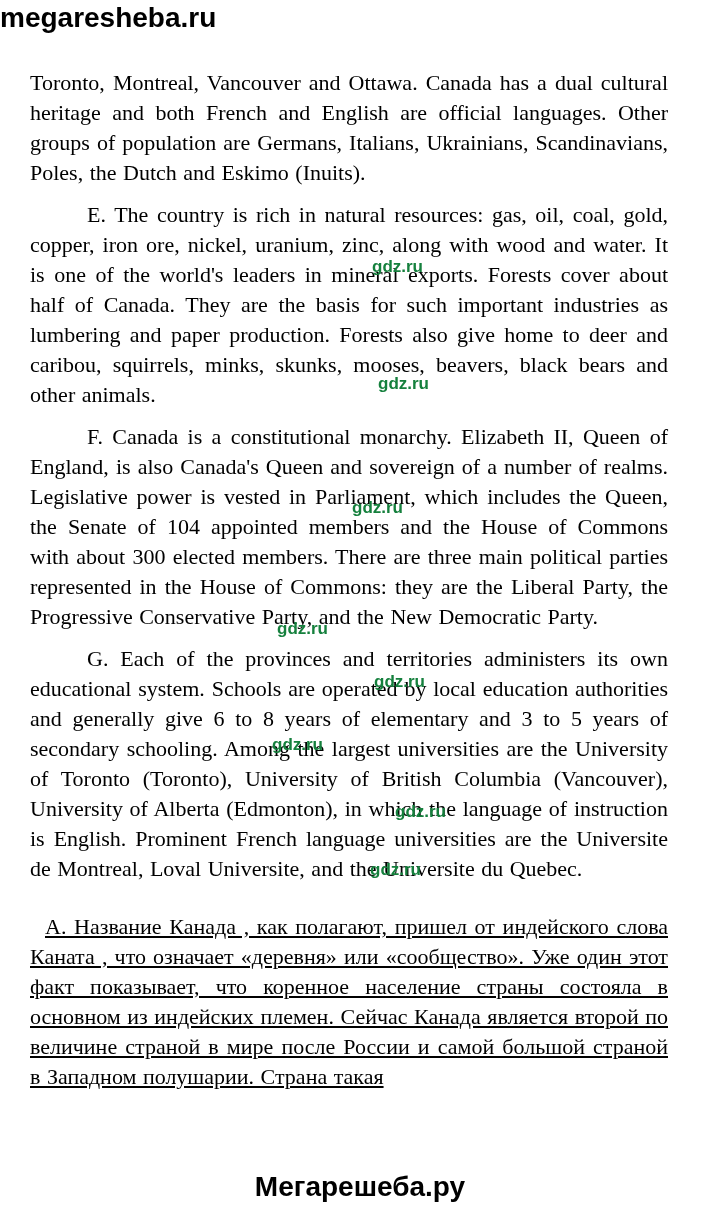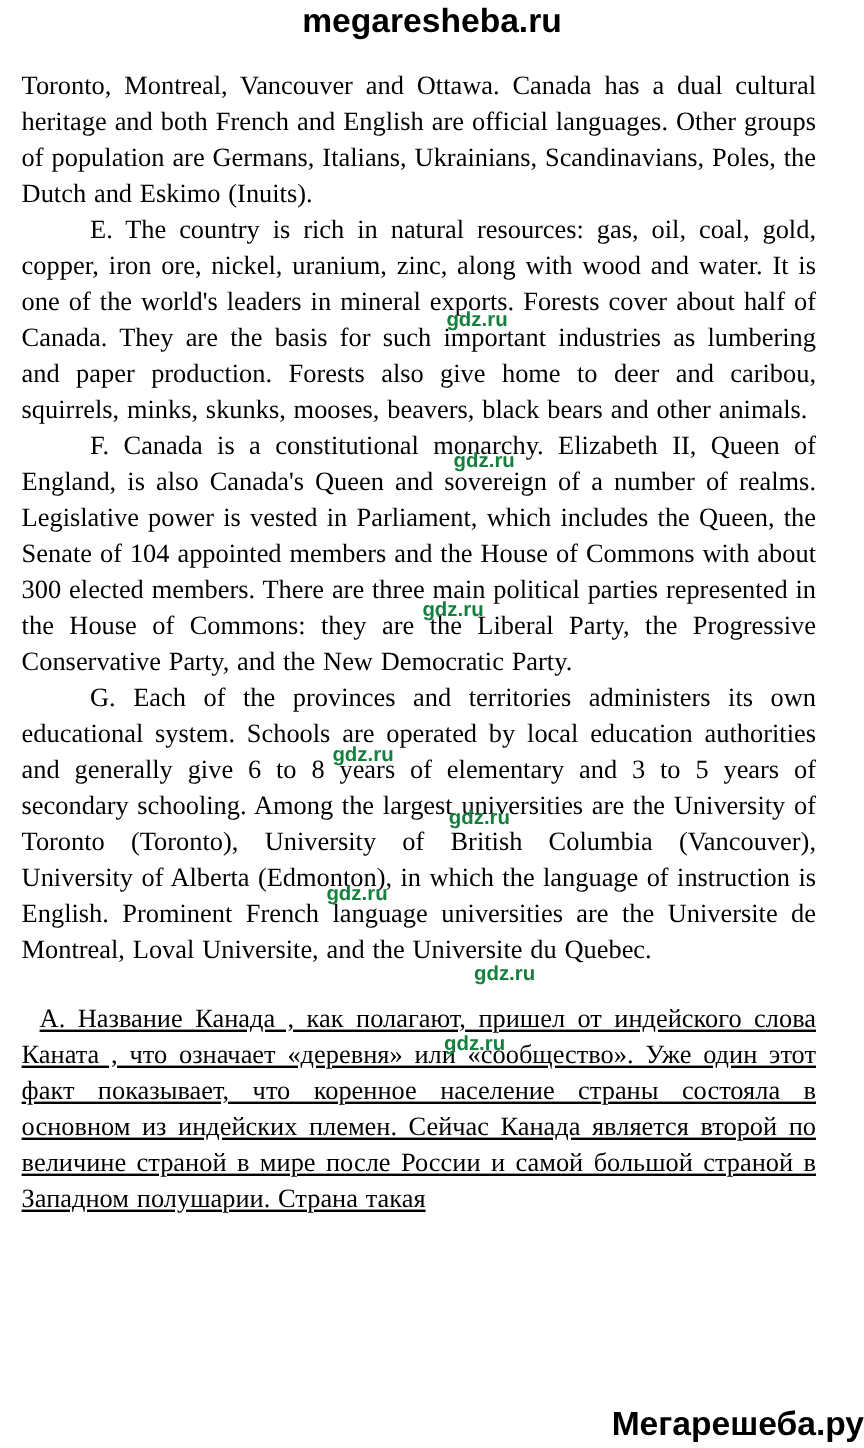--- a/index.html
+++ b/index.html
@@ -14,39 +14,39 @@
     background: #ffffff;
     color: #000000;
     overflow: hidden;
     font-family: "Liberation Serif", serif;
   }
   .site-header {
     position: absolute;
     left: 0;
     right: 0;
     top: 2px;
-    text-align: center;
+    text-align: left;
     font-family: "Liberation Sans", sans-serif;
     font-weight: bold;
     font-size: 28px;
     line-height: 32px;
     letter-spacing: 0px;
   }
   .doc-body {
     position: absolute;
     left: 18px;
     top: 56px;
     width: 662px;
     font-size: 22px;
     line-height: 30px;
     text-align: justify;
     word-spacing: 1px;
   }
   .doc-body p {
-    margin: 0;
+    margin: 12px;
     padding: 0;
   }
   .doc-body p.para-indent {
     text-indent: 57px;
   }
   .doc-body p.para-russian {
     margin-top: 28px;
     text-indent: 15px;
     text-decoration: underline;
   }
@@ -58,21 +58,21 @@
     line-height: 17px;
     white-space: nowrap;
     color: #15803d;
     z-index: 5;
   }
   .site-footer {
     position: absolute;
     left: 0;
     right: 0;
     top: 1171px;
-    text-align: right;
+    text-align: center;
     font-family: "Liberation Sans", sans-serif;
     font-weight: bold;
     font-size: 28px;
     line-height: 32px;
   }
 </style>
 </head>
 <body>
 
 <div class="page">

